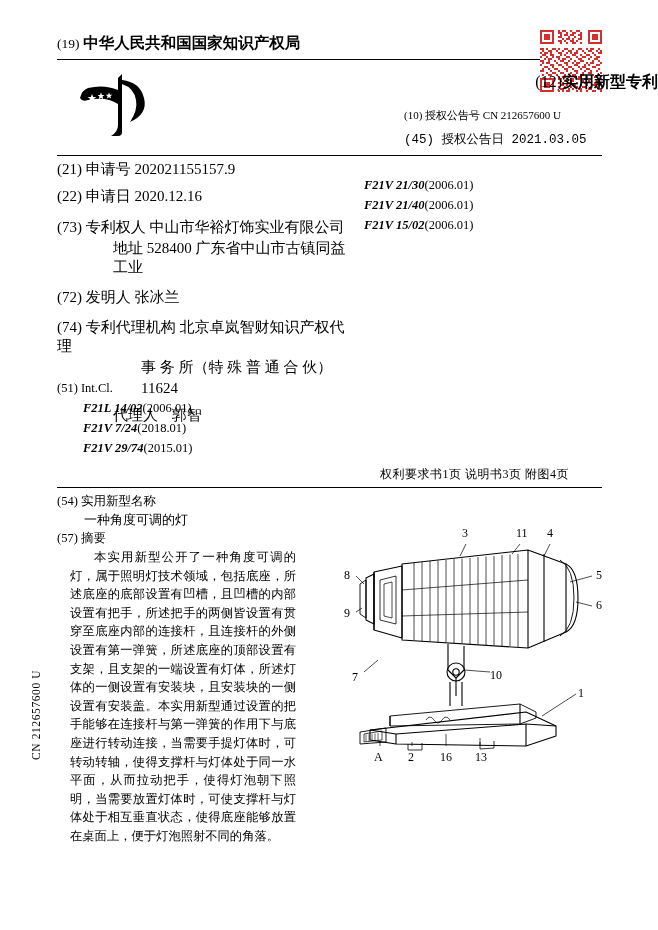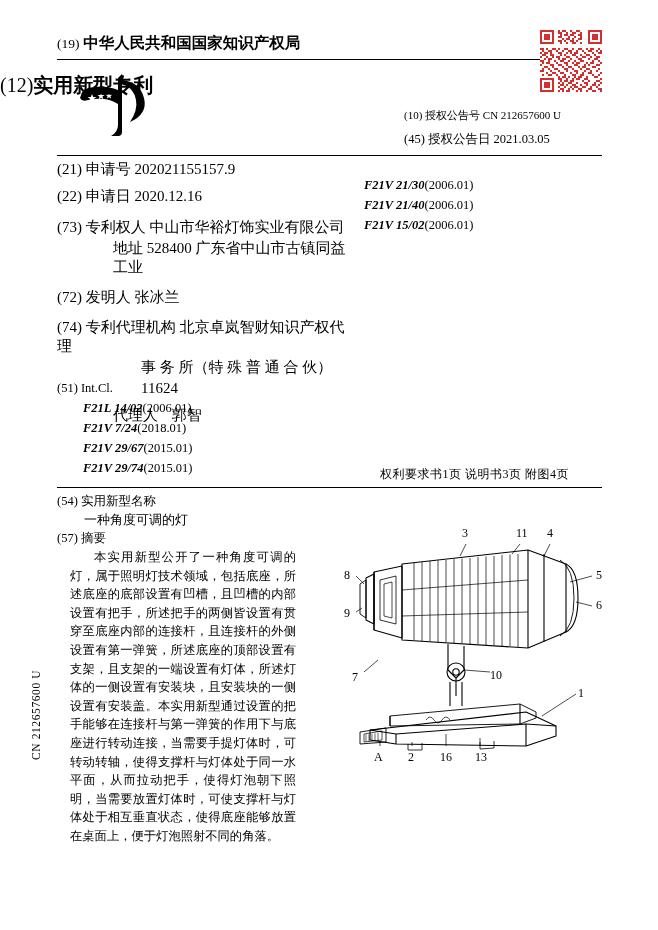--- a/index.html
+++ b/index.html
@@ -81,36 +81,37 @@
     left: 78px;
     top: 70px;
     width: 74px;
     height: 70px;
   }
 
   .title12 {
     position: absolute;
     left: 0; right: 0;
     top: 72px;
-    text-align: left;
-    font-size: 20px;
+    text-align: right;
+    font-size: 16px;
   }
   .title12 .b { font-weight: bold; }
 
   .pubno {
     position: absolute;
     left: 404px;
     top: 108px;
     font-size: 11px;
   }
   .pubdate {
     position: absolute;
     left: 404px;
     top: 131px;
     font-size: 12.5px;
+    font-family: Liberation Mono, monospace;
   }
 
   
   .lcol {
     position: absolute;
     left: 57px;
     top: 160px;
     width: 300px;
     font-size: 15px;
     line-height: 19px;
@@ -508,23 +509,20 @@
       <span>(51)</span>
       <span>Int.Cl.</span>
     </div>
     <div class="ipc">
       <span>F21L  14/02</span><span class="ver">(2006.01)</span>
     </div>
     <div class="ipc">
       <span>F21V  7/24</span><span class="ver">(2018.01)</span>
     </div>
     <div class="ipc">
-      <span>F21V  29/67</span><span class="ver">(2015.01)</span>
-    </div>
-    <div class="ipc">
       <span>F21V  29/74</span><span class="ver">(2015.01)</span>
     </div>
   </div>
 
   <div class="rcol">
     <div class="ipc">
       <span>F21V  21/30</span><span class="ver">(2006.01)</span>
     </div>
     <div class="ipc">
       <span>F21V  21/40</span><span class="ver">(2006.01)</span>

